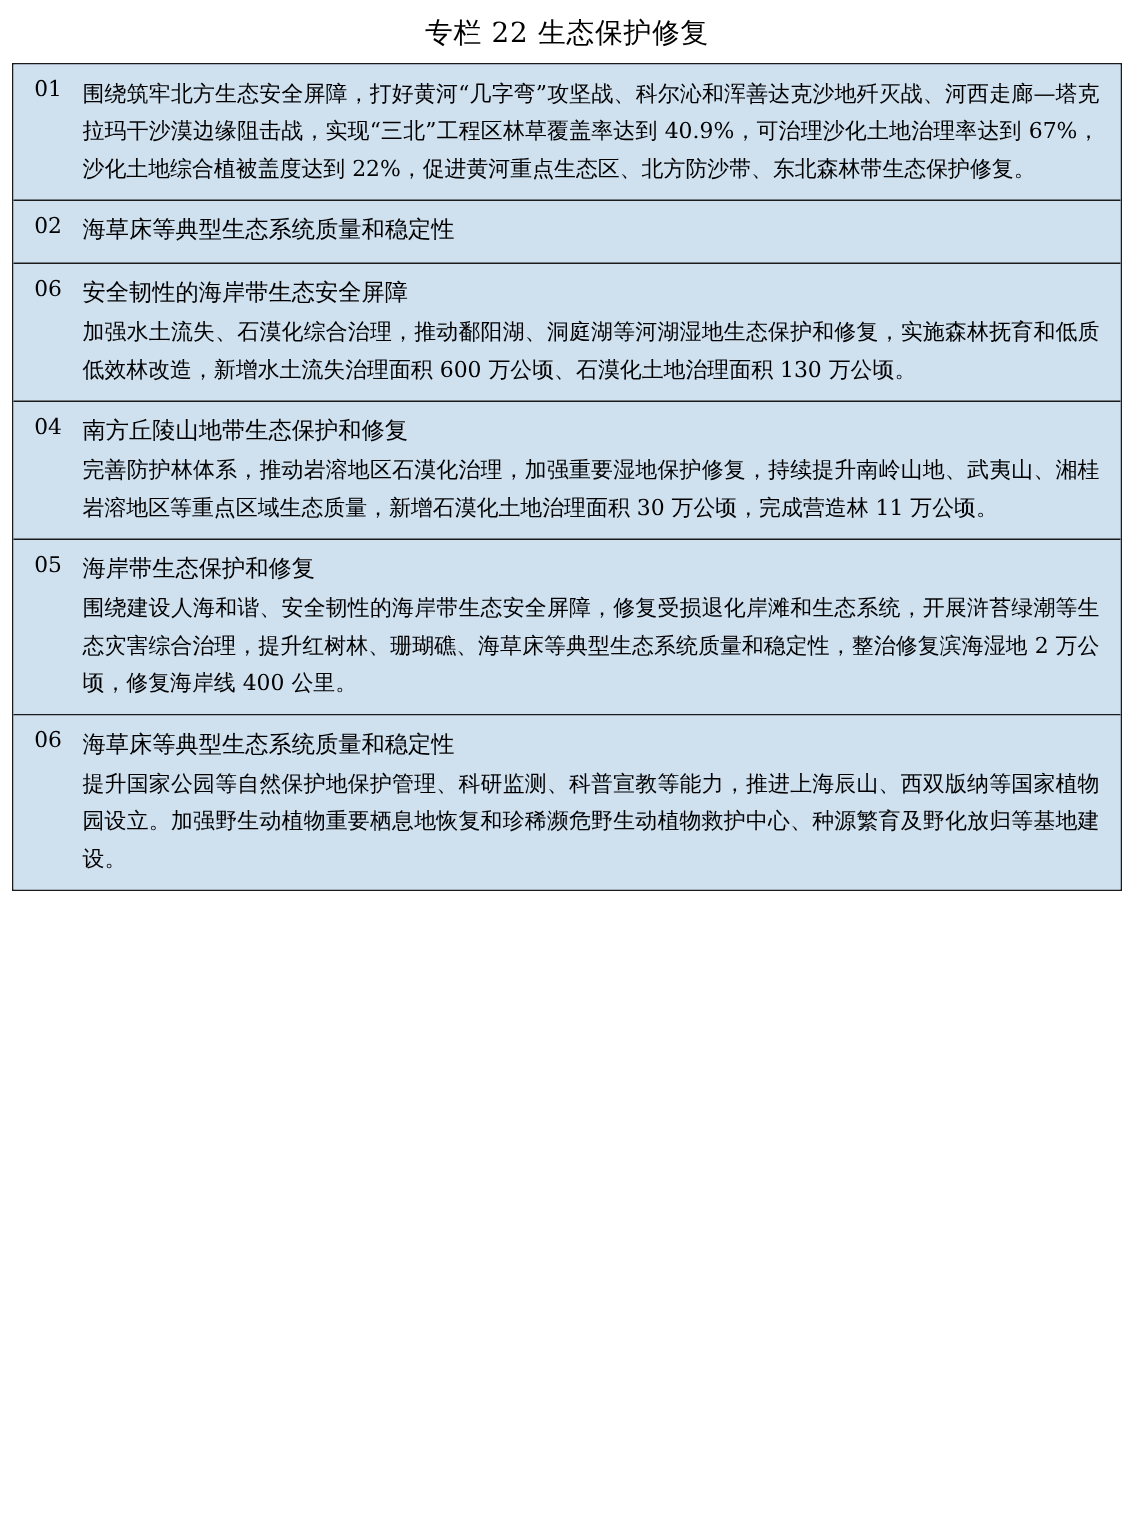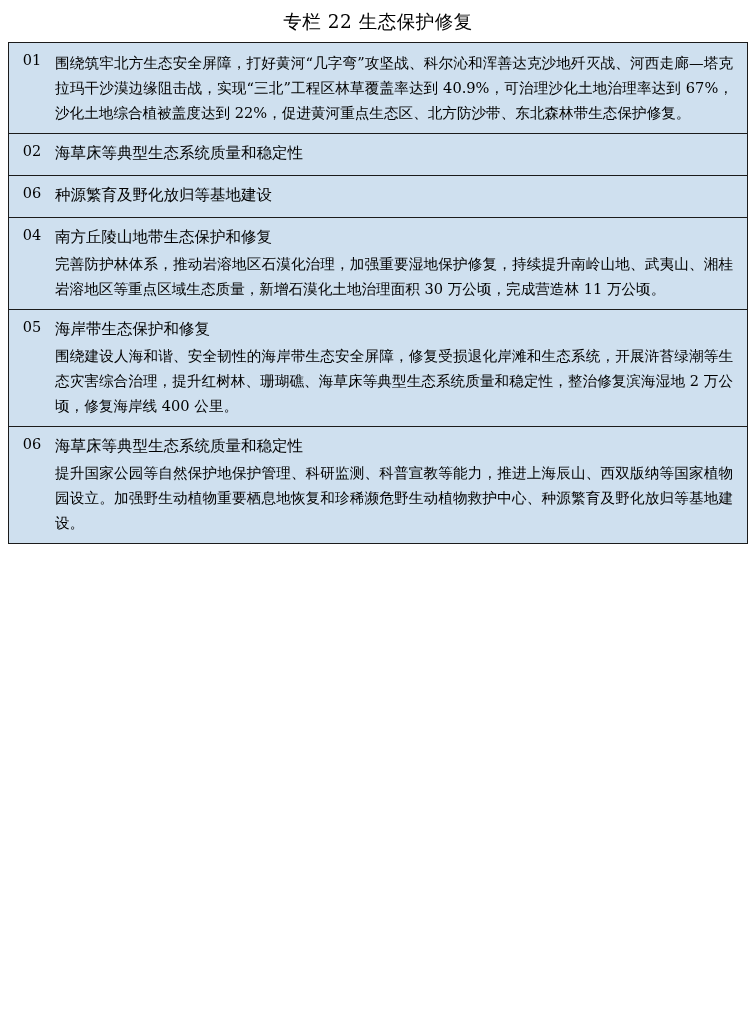--- a/index.html
+++ b/index.html
@@ -106,21 +106,22 @@
     <div class="row">
       <div class="num-cell">02</div>
       <div class="content-cell">
         <div class="item-title">海草床等典型生态系统质量和稳定性</div>
       </div>
     </div>
 
     <div class="row">
       <div class="num-cell">06</div>
       <div class="content-cell">
-        <div class="item-title">种源繁育及野化放归等基地建设</div>
+        <div class="item-title">安全韧性的海岸带生态安全屏障</div>
+        <div class="item-body">加强水土流失、石漠化综合治理，推动鄱阳湖、洞庭湖等河湖湿地生态保护和修复，实施森林抚育和低质低效林改造，新增水土流失治理面积 600 万公顷、石漠化土地治理面积 130 万公顷。</div>
       </div>
     </div>
 
     <div class="row">
       <div class="num-cell">04</div>
       <div class="content-cell">
         <div class="item-title">南方丘陵山地带生态保护和修复</div>
         <div class="item-body">完善防护林体系，推动岩溶地区石漠化治理，加强重要湿地保护修复，持续提升南岭山地、武夷山、湘桂岩溶地区等重点区域生态质量，新增石漠化土地治理面积 30 万公顷，完成营造林 11 万公顷。</div>
       </div>
     </div>

